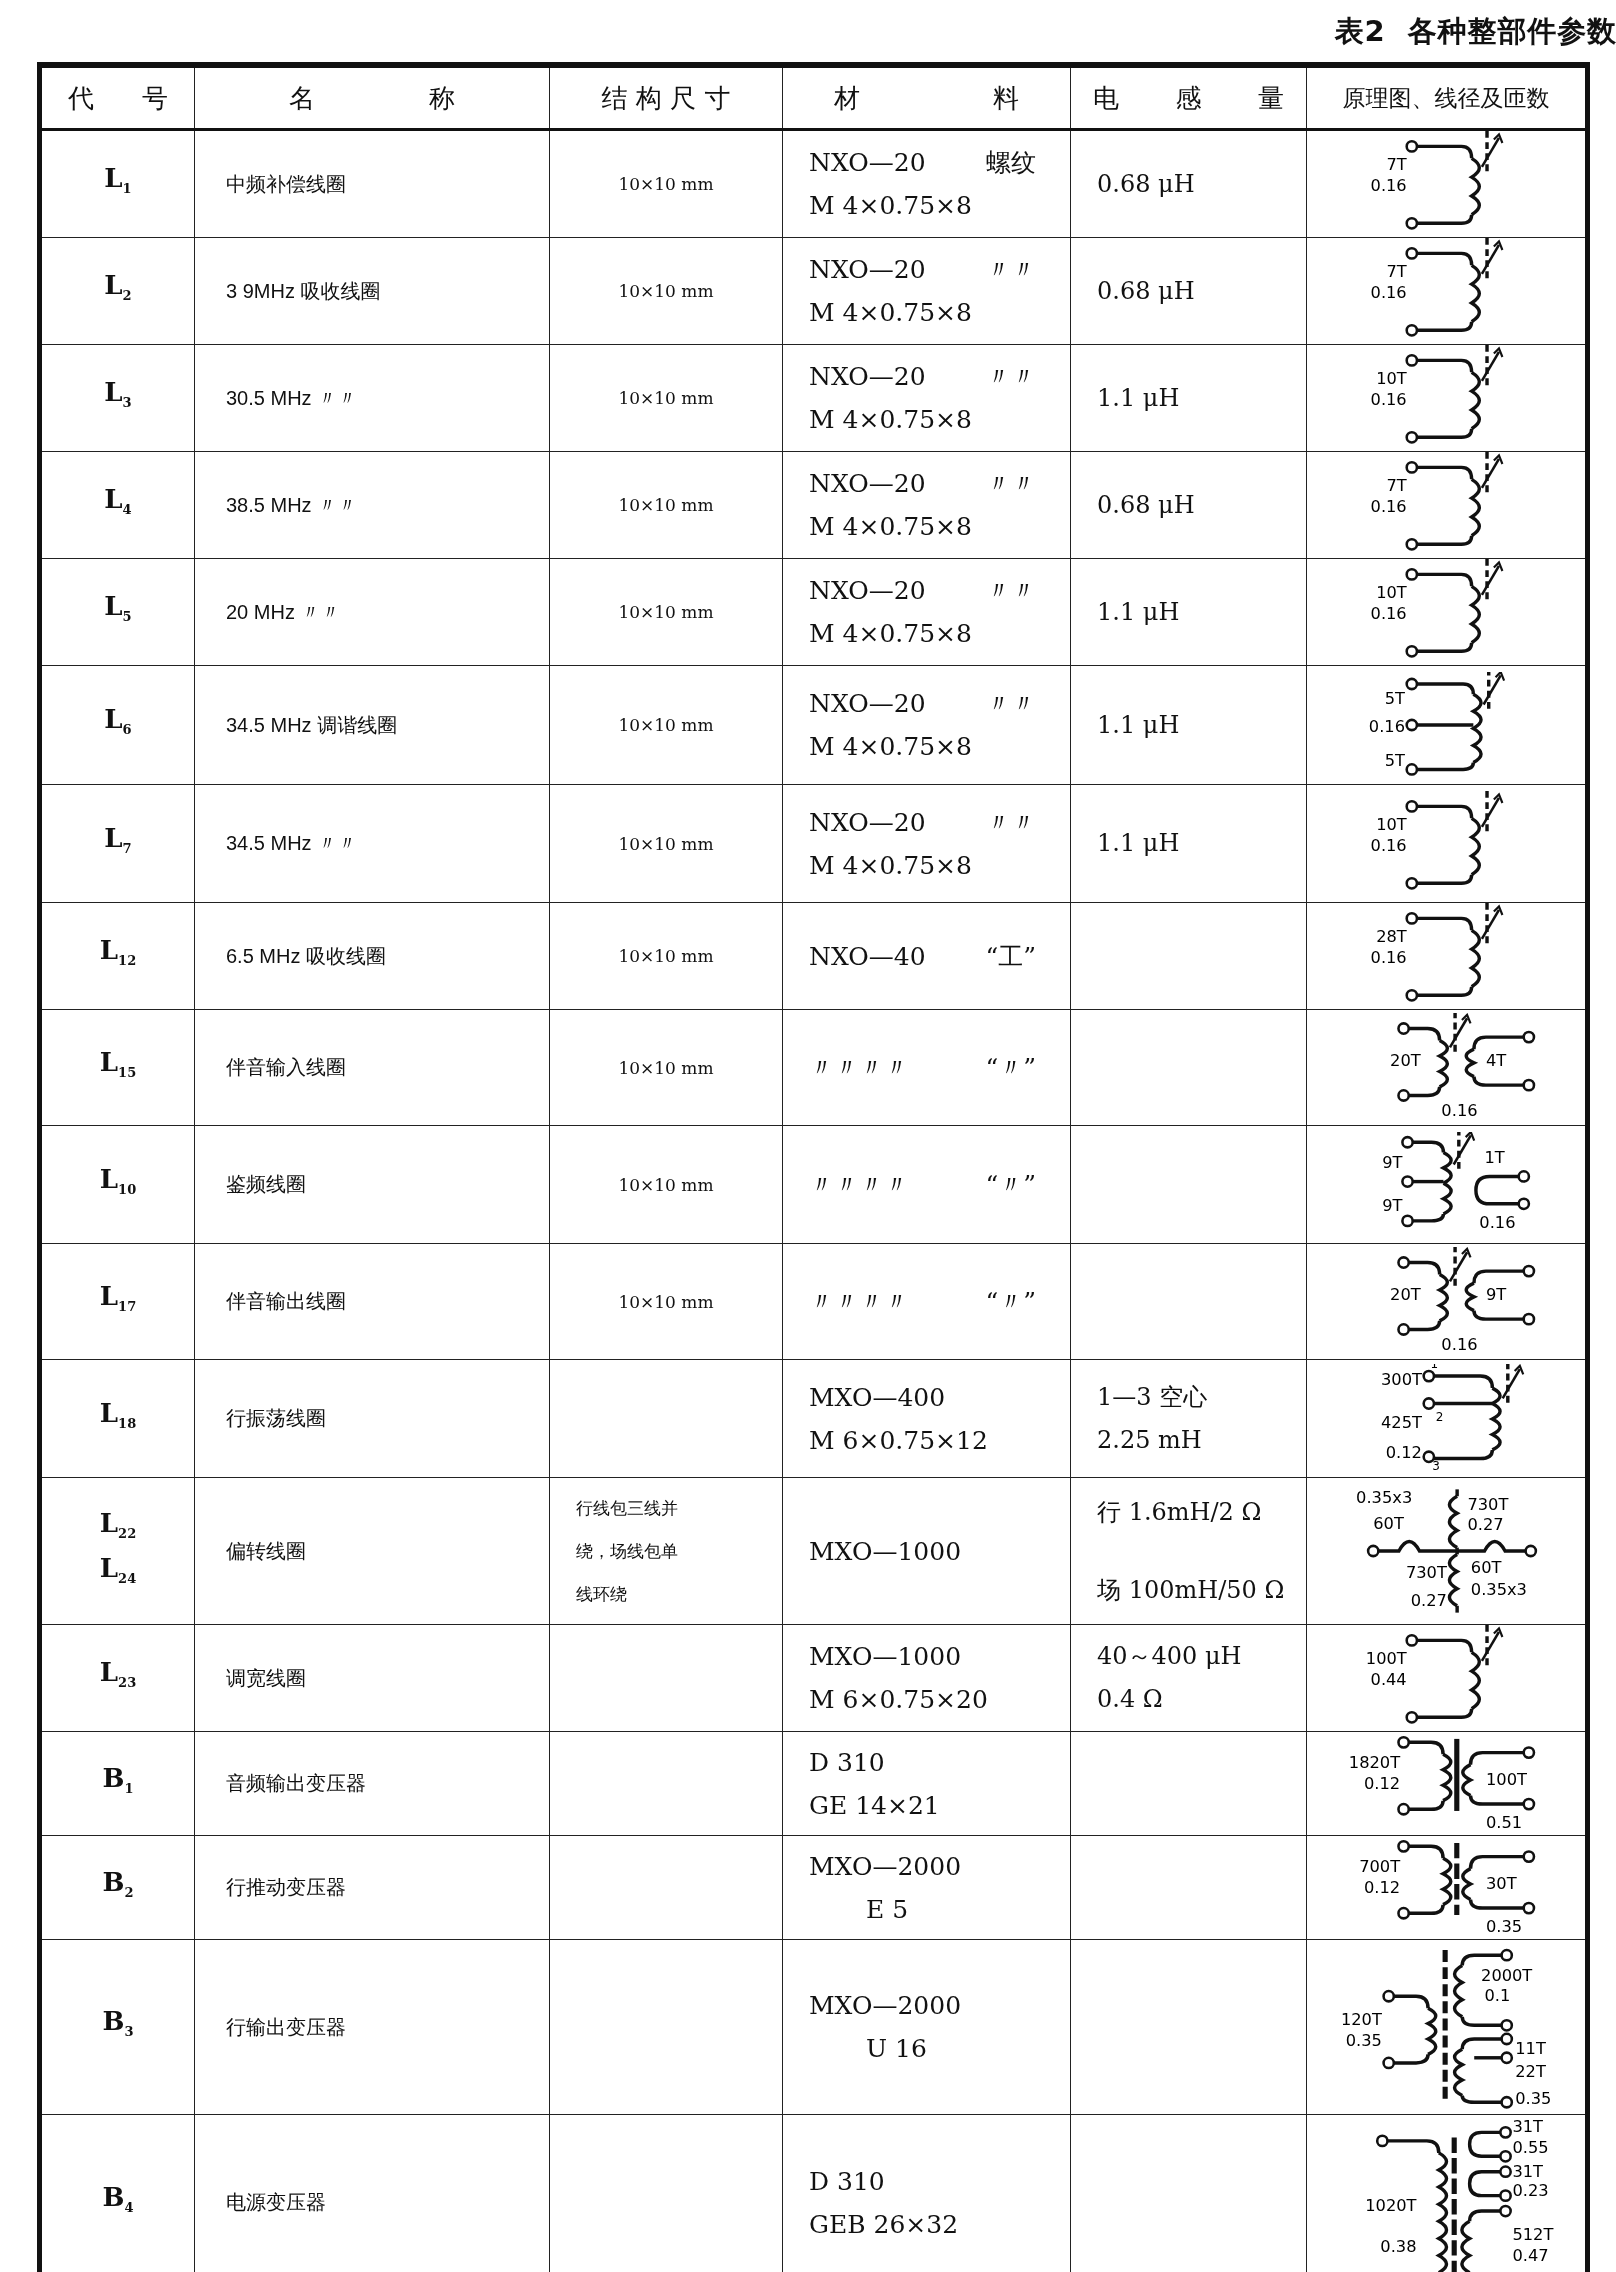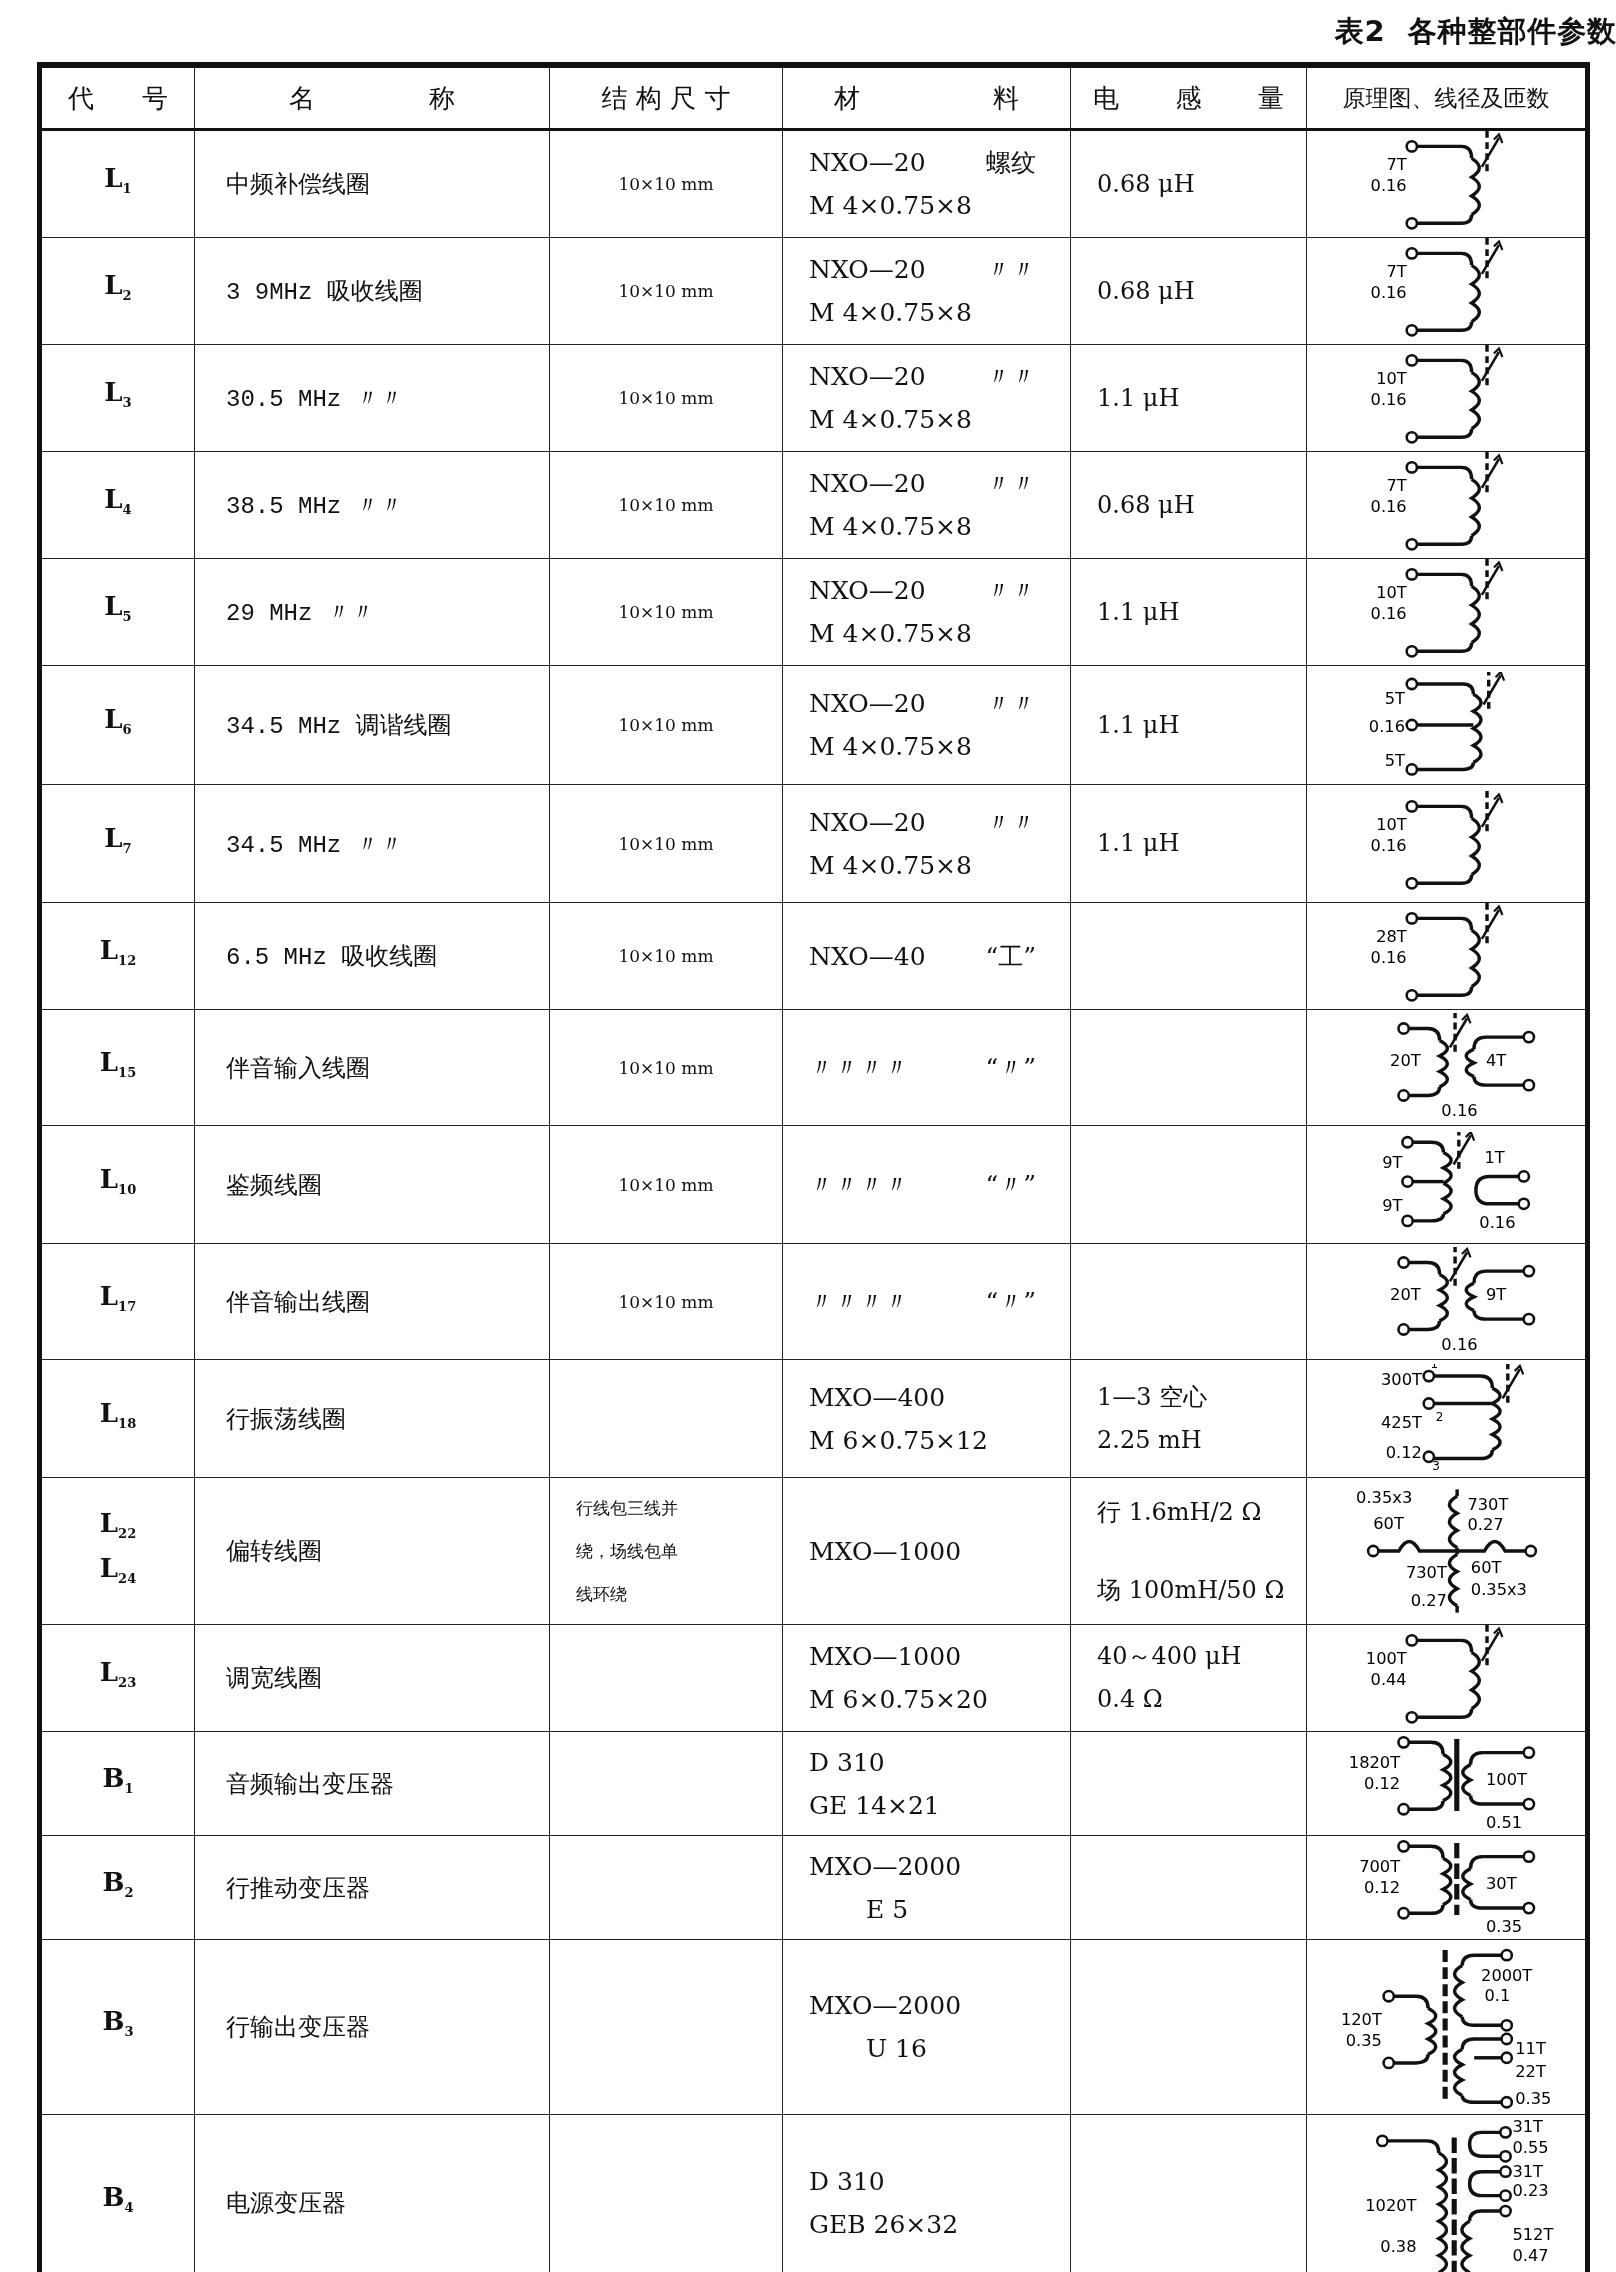--- a/index.html
+++ b/index.html
@@ -11,21 +11,21 @@
   table.params{position:absolute;left:37px;top:62px;width:1547px;border-collapse:collapse;
                table-layout:fixed;border-top:6px solid #111;border-bottom:6px solid #111;
                border-left:5.1px solid #111;border-right:5.1px solid #111;}
   table.params td, table.params th{border:1.7px solid #222;padding:0;vertical-align:middle;}
   th{font-family:"DejaVu Sans","Liberation Sans",sans-serif;font-weight:normal;font-size:26px;height:60px;
      border-bottom:3.4px solid #111 !important;}
   th .sp{display:flex;justify-content:space-between;padding:0 34px;}
   td{font-size:24px;}
   td.code{text-align:center;font-weight:bold;font-size:26px;line-height:34px;}
   td.code sub{font-size:13px;font-weight:bold;}
-  td.name{padding-left:31px !important;font-family:Liberation Mono, monospace;font-size:24px;}
+  td.name{padding-left:31px !important;font-family:Liberation Sans, sans-serif;font-size:20px;}
   td.size{text-align:center;font-size:17px;}
   td.size.multi{text-align:left;padding-left:26px !important;line-height:43px;font-family:"DejaVu Sans","Liberation Sans",sans-serif;}
   td.mat{padding-left:26px !important;line-height:43px;font-size:25px;}
   td.mat .indent{padding-left:57px;}
   td.mat .ditto{float:right;margin-right:34px;}
   td.ind{padding-left:26px !important;line-height:43px;font-size:24px;}
   td.sch{text-align:center;}
   td.sch svg{display:block;margin:0 auto;}
 </style>
 </head>
@@ -167,21 +167,21 @@
               <circle cx="70" cy="108" r="6" fill="#fff" stroke="#111" stroke-width="3"></circle>
               <path d="M152 42 L172 8" stroke="#111" stroke-width="3"></path>
               <path d="M166 10 l6 -6 l4 10" stroke="#111" stroke-width="2.5" fill="none"></path>
               <line x1="158" y1="0" x2="158" y2="48" stroke="#111" stroke-width="4" stroke-dasharray="8 5"></line>
               <text x="64" y="46" font-size="19" text-anchor="end" font-family="DejaVu Sans, sans-serif">7T</text>
               <text x="64" y="70" font-size="19" text-anchor="end" font-family="DejaVu Sans, sans-serif">0.16</text>
             </svg></span></td>
       </tr>
       <tr style="height: 104px;">
         <td class="code"><span>L</span><sub>5</sub></td>
-        <td class="name">29 MHz 〃〃</td>
+        <td class="name">20 MHz 〃〃</td>
         <td class="size">10×10 mm</td>
         <td class="mat">
           <div><span>NXO—20</span><span class="ditto">〃〃</span></div>
           <div class="">M 4×0.75×8</div>
         </td>
         <td class="ind">
           <div>1.1 μH</div>
         </td>
         <td class="sch"><span><svg width="188" height="106" viewBox="0 0 220 124" style="font-size:28px">
               <circle cx="70" cy="18" r="6" fill="#fff" stroke="#111" stroke-width="3"></circle>

